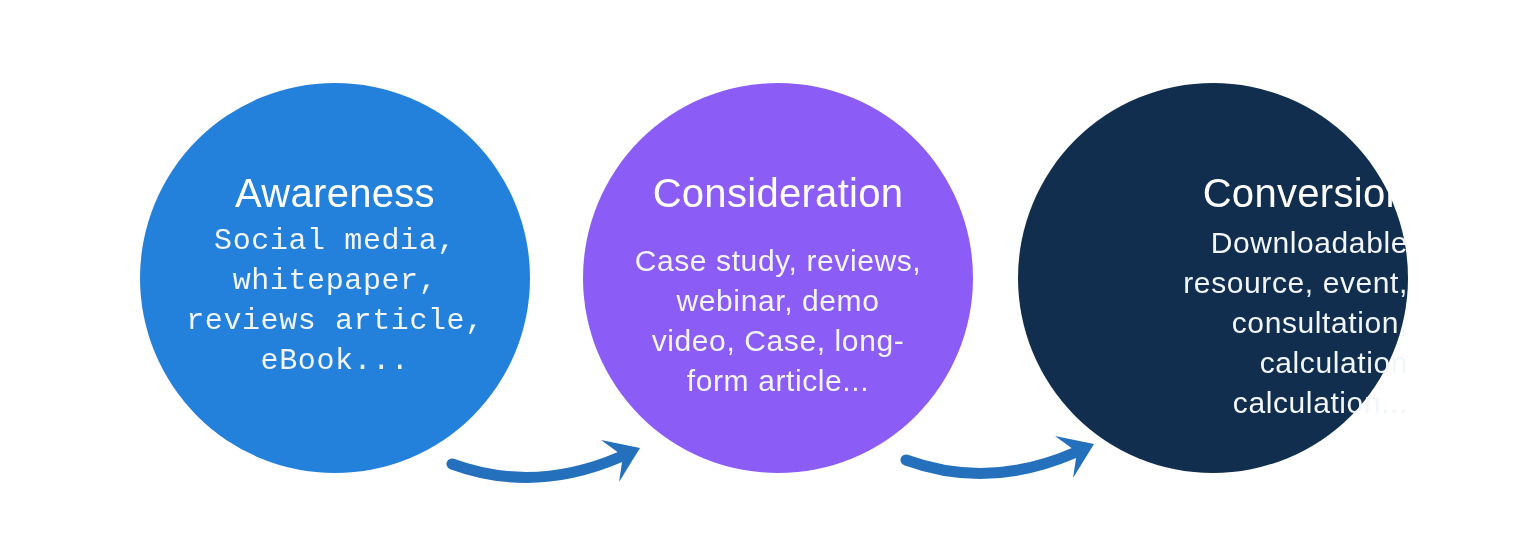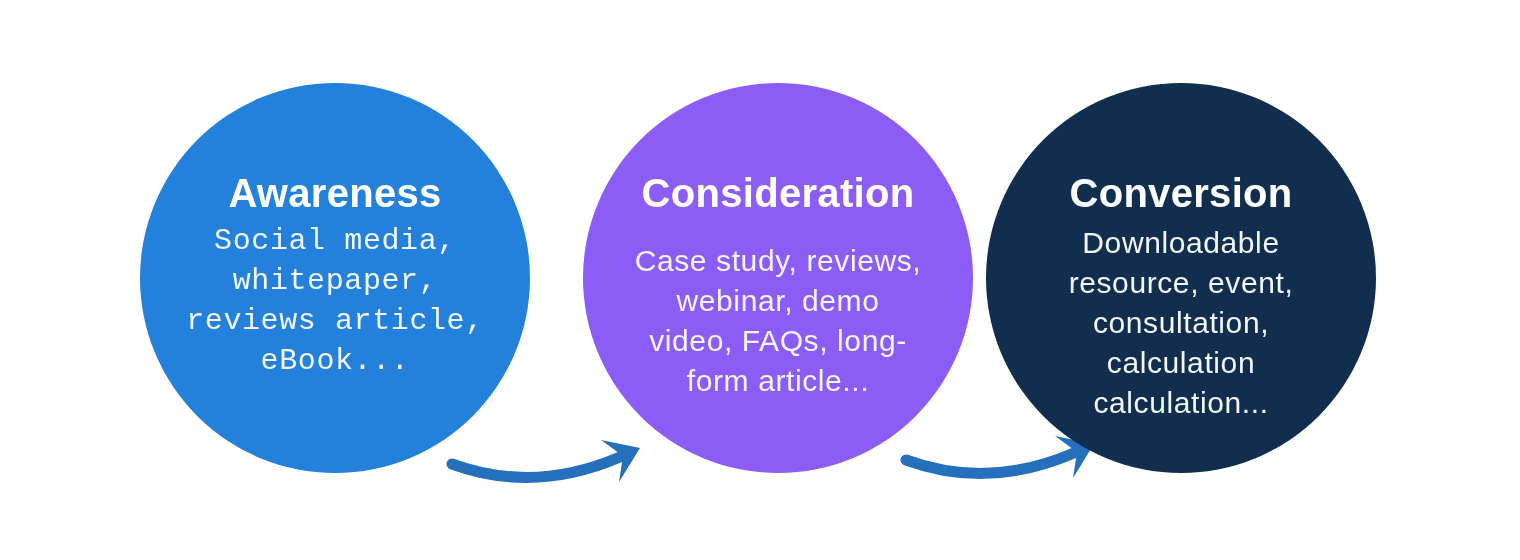--- a/index.html
+++ b/index.html
@@ -20,25 +20,25 @@
     width: 390px;
     height: 390px;
     border-radius: 50%;
     box-sizing: border-box;
     padding-top: 86px;
     text-align: center;
     color: #ffffff;
   }
   .stage-circle.c1 { left: 140px; }
   .stage-circle.c2 { left: 583px; }
-  .stage-circle.c3 { left: 986px; }
+  .stage-circle.c3 { left: 1018px; text-align: right; }
 
   .stage-title {
     font-size: 40px;
-    font-weight: 700;
+    font-weight: 400;
     line-height: 48px;
     letter-spacing: 0.3px;
   }
   .stage-desc {
     font-size: 30px;
     font-weight: 400;
     line-height: 40px;
     letter-spacing: 0.6px;
     color: #f2f6fb;
   }
@@ -77,21 +77,21 @@
   <svg class="arrow a1" viewBox="0 0 210 80">
     <path class="shaft" d="M8,38 Q90,68 176,31" style="stroke: rgb(36, 112, 188);"></path>
     <path class="head" d="M196,22 L157,14 L179,30 L175,56 Z" style="fill: rgb(36, 112, 188);"></path>
   </svg>
 
   <div class="stage-circle c2" style="background: #8b5cf6; color: rgb(255, 255, 255);">
     <div class="stage-title">Consideration</div>
     <div class="stage-desc">
         <div>Case study, reviews,</div>
         <div>webinar, demo</div>
-        <div>video, FAQs, long-</div>
+        <div>video, Case, long-</div>
         <div>form article...</div>
       </div>
   </div>
 
   <svg class="arrow a2" viewBox="0 0 210 80">
     <path class="shaft" d="M8,38 Q90,68 176,31" style="stroke: rgb(36, 112, 188);"></path>
     <path class="head" d="M196,22 L157,14 L179,30 L175,56 Z" style="fill: rgb(36, 112, 188);"></path>
   </svg>
 
   <div class="stage-circle c3" style="background: rgb(17, 46, 78); color: rgb(255, 255, 255);">

